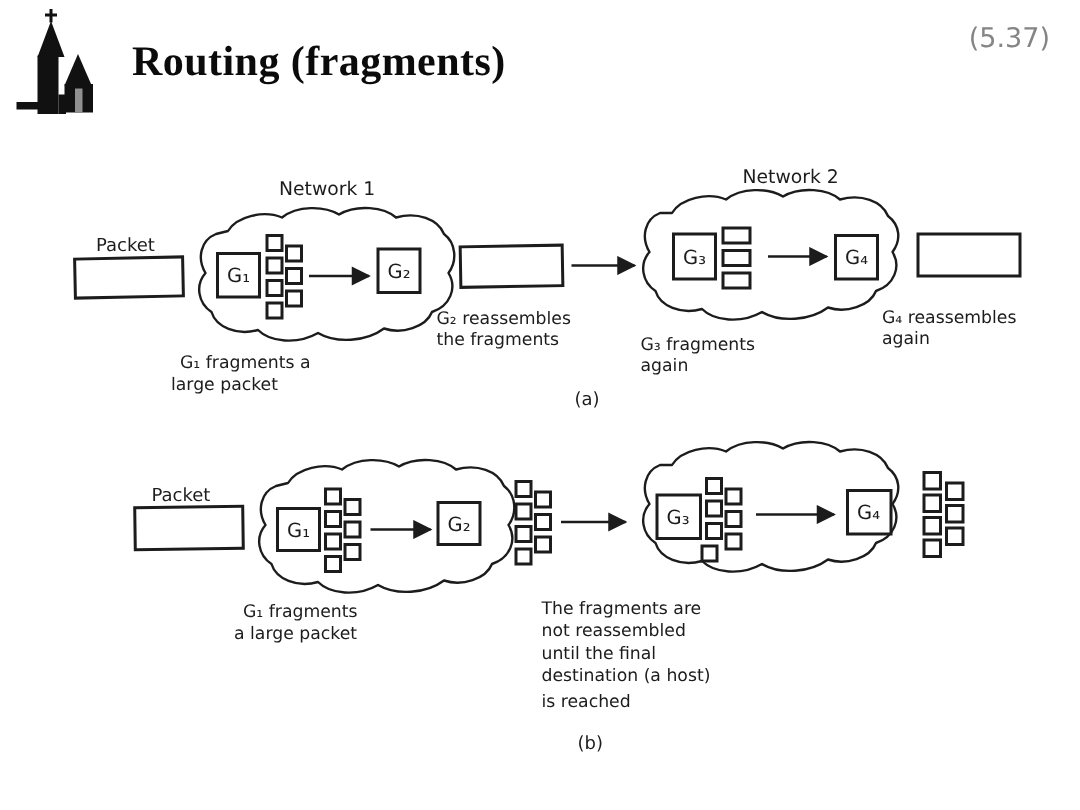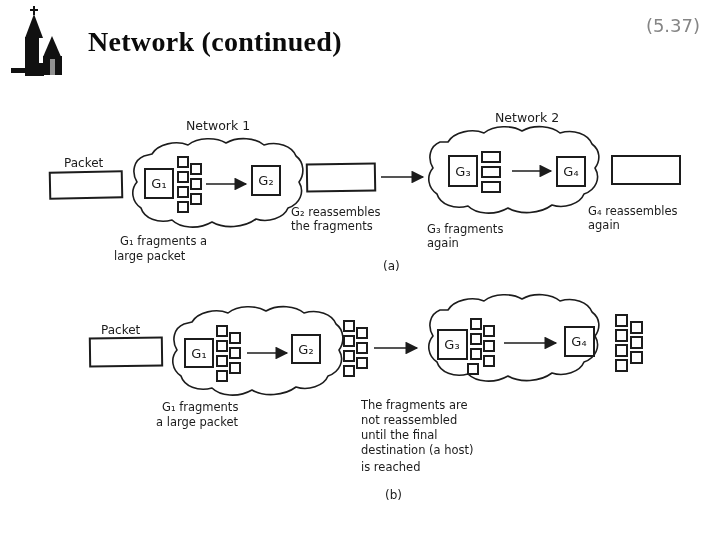--- a/index.html
+++ b/index.html
@@ -192,15 +192,15 @@
       <rect x="20" y="4" width="8" height="2"></rect>
       <polygon points="15,33 24,9 33,33"></polygon>
       <rect x="15" y="32" width="14" height="39"></rect>
       <rect x="29" y="58" width="5" height="13"></rect>
       <polygon points="33,52 42,31 52,54"></polygon>
       <rect x="33" y="51" width="19" height="19"></rect>
     </g>
     <rect x="40" y="54" width="5" height="16" fill="#909090"></rect>
   </svg>
 
-  <div id="title">Network (continued)</div>
+  <div id="title">Routing (fragments)</div>
   <div id="pagenum">(5.37)</div>
 </div>
 
 </body></html>

